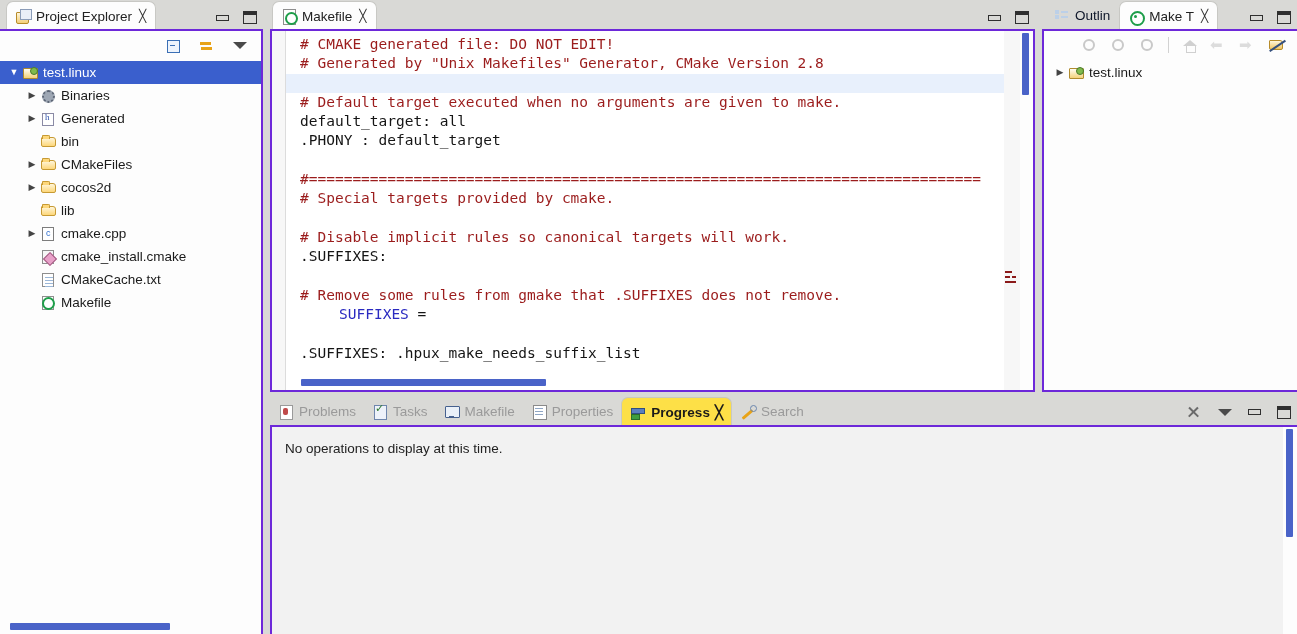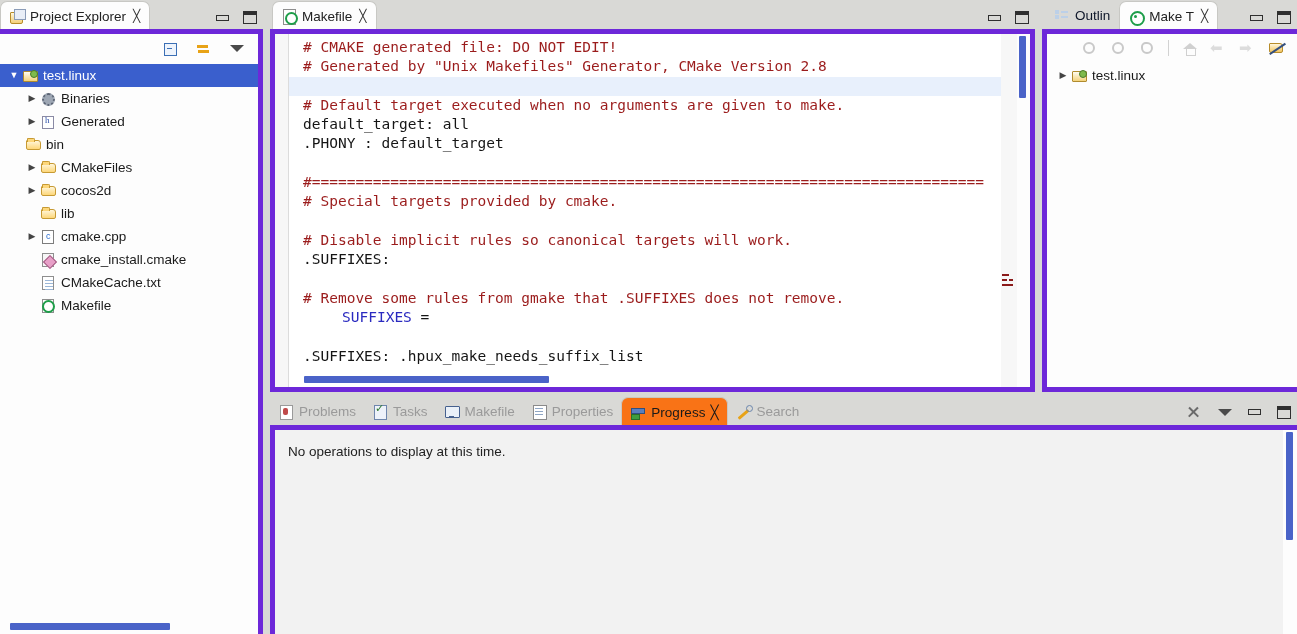--- a/index.html
+++ b/index.html
@@ -42,21 +42,21 @@
   .ic-max { width: 14px; height: 13px; border: 1.6px solid #2f2f2f; border-top-width: 4px; }
   .ic-chev {
     width: 0; height: 0;
     border-left: 7px solid transparent; border-right: 7px solid transparent;
     border-top: 7px solid #4a4a4a;
   }
 
   .view-body {
     position: absolute; left: 0; right: 0; bottom: 0;
     background: #fdfdfd;
-    border: 5px solid #6d28d9;
+    border: 2px solid #6d28d9;
     overflow: hidden;
   }
 
   
   #project-explorer { left: 0; top: 0; width: 263px; height: 634px; }
   #project-explorer .view-body { top: 29px; border-left: none; border-bottom: none; }
   .pe-toolbar {
     height: 28px; display: flex; align-items: center;
     justify-content: flex-end; gap: 18px; padding-right: 14px;
     background: #fdfdfd;
@@ -217,21 +217,21 @@
     top: 29px; border-right: none; border-bottom: none;
     background: #f2f2f2;
   }
   .bp-tab {
     display: flex; align-items: center; gap: 5px;
     height: 29px; padding: 0 8px;
     font-size: 13.5px; color: #9a9a9a; white-space: nowrap;
     border-top-left-radius: 7px; border-top-right-radius: 7px;
   }
   .bp-tab.active {
-    background: #f97316; color: #1a1a1a; font-weight: normal;
+    background: #fde047; color: #1a1a1a; font-weight: bold;
     border: 1px solid #c8c8c4; border-bottom: none;
   }
   .bp-content { padding: 14px 0 0 13px; font-size: 13.5px; color: #222; }
   .bp-vscroll { position: absolute; right: 0; top: 0; bottom: 0; width: 14px; background: #fdfdfd; }
   .bp-vthumb { position: absolute; left: 3px; top: 2px; width: 7px; height: 108px; background: #4a63c8; border-radius: 1px; }
 
   .bp-ctrls {
     position: absolute; right: 6px; bottom: 6px;
     display: flex; align-items: center; gap: 16px;
   }
@@ -281,21 +281,21 @@
   .pe-hscroll { position: absolute; left: 0; right: 0; bottom: 0; height: 14px; background: #fdfdfd; }
   .pe-hthumb { position: absolute; left: 10px; bottom: 4px; width: 160px; height: 7px; background: #4a63c8; border-radius: 1px; }
 </style>
 </head>
 <body>
 
 <div class="app">
 
   <div class="view" id="project-explorer">
     <div class="view-tabbar">
-      <div class="tab active" style="margin-left:0;">
+      <div class="tab active" style="margin-left:6px;">
         <span class="tabicon ti-pe"></span>
         <span>Project Explorer</span>
         <span class="close">╳</span>
       </div>
       <div class="win-ctrls">
         <span class="ic-min"></span>
         <span class="ic-max"></span>
       </div>
     </div>
 
@@ -320,21 +320,21 @@
             </span>
             <span class="tlabel">Binaries</span>
           </div>
           <div class="trow" style="padding-left: 24px;">
             <span class="arrow">▶</span>
             <span class="ticon">
               <span class="hdr-icon"></span>
             </span>
             <span class="tlabel">Generated</span>
           </div>
-          <div class="trow" style="padding-left: 9px;">
+          <div class="trow" style="padding-left: 24px;">
             <span class="arrow"></span>
             <span class="ticon">
               <span class="folder-open"></span>
             </span>
             <span class="tlabel">bin</span>
           </div>
           <div class="trow" style="padding-left: 24px;">
             <span class="arrow">▶</span>
             <span class="ticon">
               <span class="folder-open"></span>

